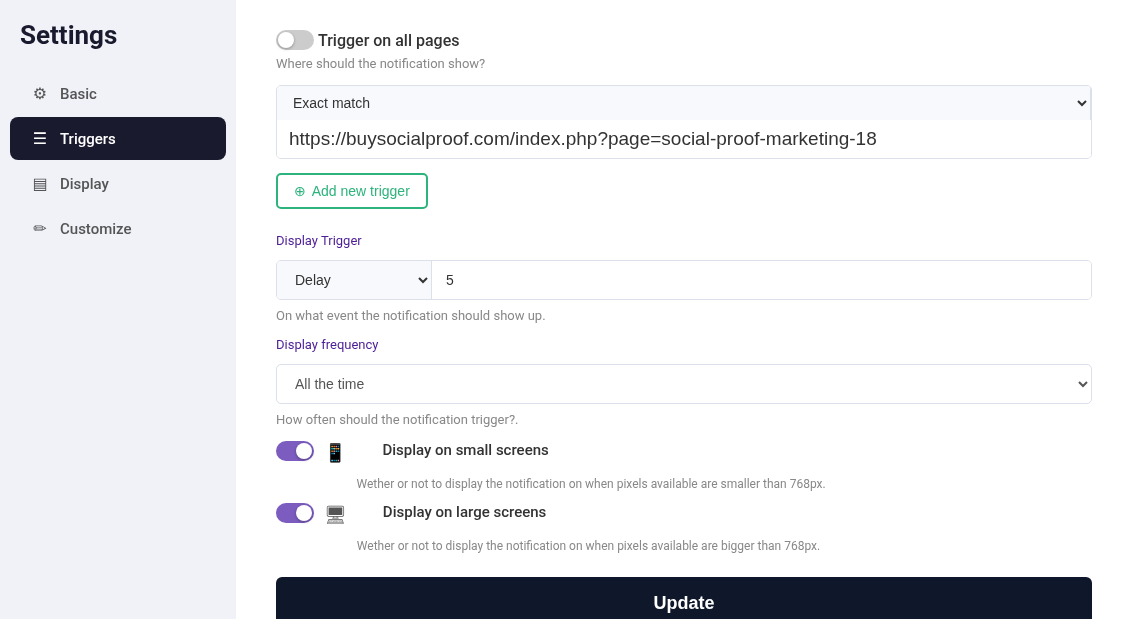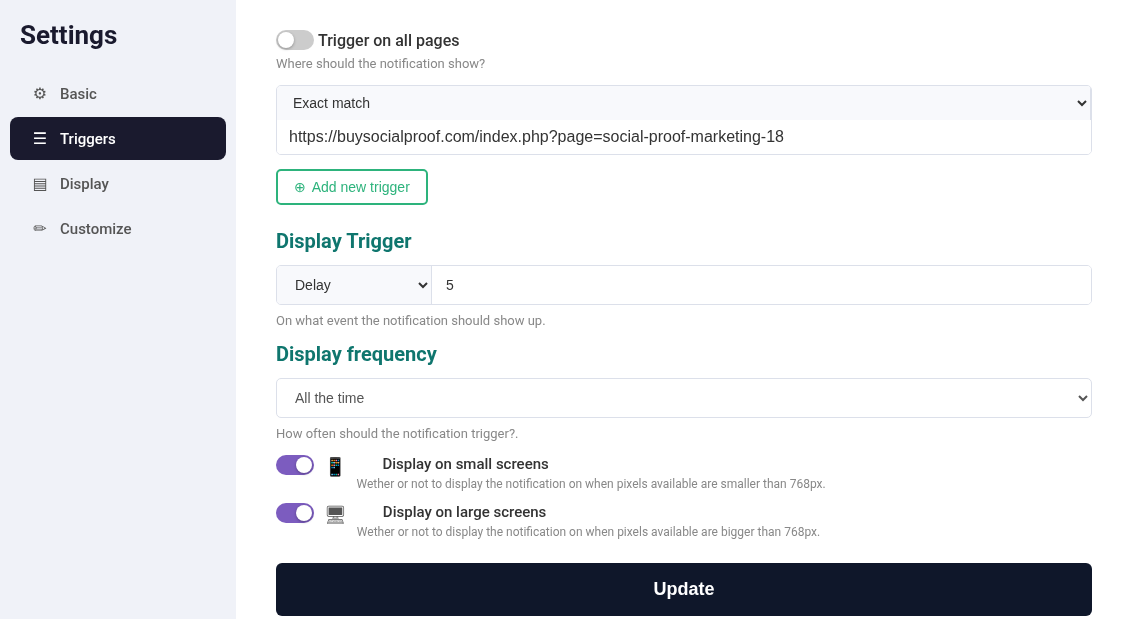--- a/index.html
+++ b/index.html
@@ -125,21 +125,21 @@
       font-size: 14px;
       color: #333;
       cursor: pointer;
       outline: none;
       min-width: 140px;
     }
     .url-input {
       flex: 1;
       border: none;
       padding: 8px 12px;
-      font-size: 16px;
+      font-size: 19px;
       color: #333;
       outline: none;
     }
 
     
     .add-trigger-btn {
       display: inline-flex;
       align-items: center;
       gap: 6px;
       border: 2px solid #2db37c;
@@ -148,23 +148,23 @@
       padding: 8px 16px;
       border-radius: 5px;
       font-size: 14px;
       font-weight: 500;
       cursor: pointer;
       margin-bottom: 24px;
     }
 
     
     .section-title {
-      font-size: 20px;
-      font-weight: 700;
-      color: #0f766e;
+      font-size: 13px;
+      font-weight: 400;
+      color: #4c1d95;
       margin-bottom: 12px;
     }
 
     
     .delay-row {
       display: flex;
       gap: 0;
       border: 1px solid #dce0ea;
       border-radius: 5px;
       overflow: hidden;
@@ -219,21 +219,21 @@
     }
     .screen-toggle-info .screen-label {
       font-size: 15px;
       color: #333;
       font-weight: 500;
       margin-left: 26px;
     }
     .screen-toggle-info .screen-sub {
       font-size: 12px;
       color: #888;
-      margin-top: 4px;
+      margin-top: 18px;
     }
 
     
     .update-btn {
       display: block;
       width: 100%;
       padding: 16px;
       background: #0f172a;
       color: #fff;
       font-size: 18px;

